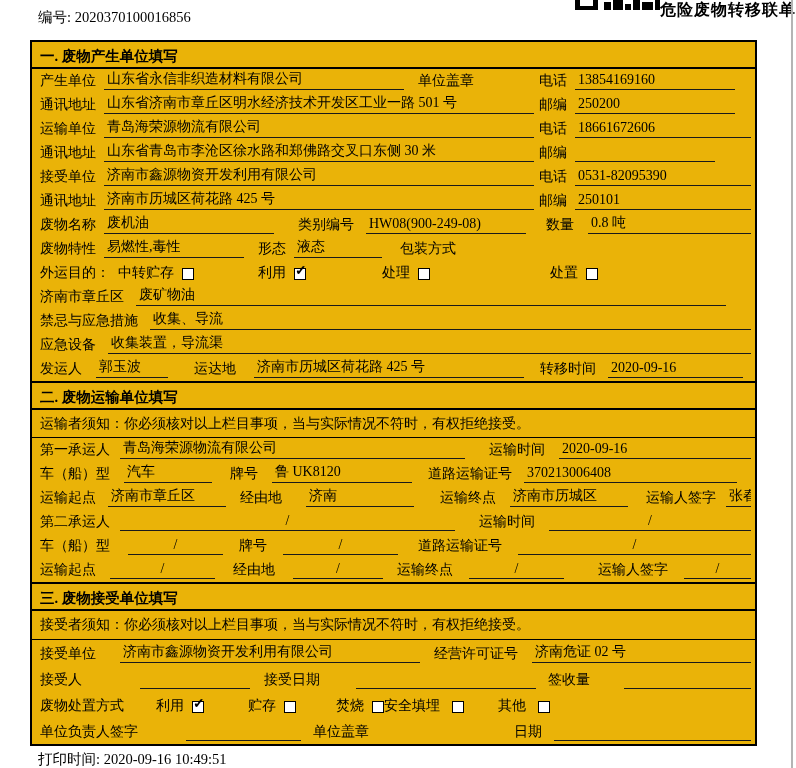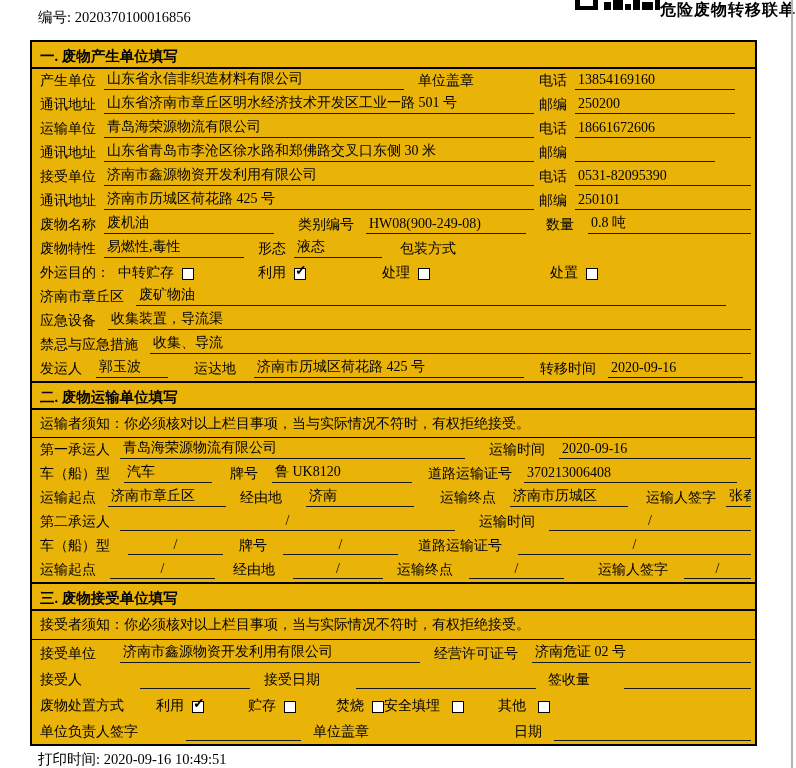--- a/index.html
+++ b/index.html
@@ -171,27 +171,27 @@
     <span class="lbl" style="margin-left:120px">处置</span>
     <span class="checkbox"></span>
   </div>
 
   <div class="row">
     <span class="lbl">济南市章丘区</span>
     <span class="u fill" style="margin-left:12px;margin-right:25px">废矿物油</span>
   </div>
 
   <div class="row">
+    <span class="lbl">禁忌与应急措施</span>
+    <span class="u fill" style="margin-left:12px">收集、导流</span>
+  </div>
+
+  <div class="row">
     <span class="lbl">应急设备</span>
     <span class="u fill" style="margin-left:12px">收集装置，导流渠</span>
-  </div>
-
-  <div class="row">
-    <span class="lbl">禁忌与应急措施</span>
-    <span class="u fill" style="margin-left:12px">收集、导流</span>
   </div>
 
   <div class="row">
     <span class="lbl">发运人</span>
     <span class="u" style="width:72px;margin-left:14px">郭玉波</span>
     <span class="lbl" style="margin-left:26px">运达地</span>
     <span class="u" style="width:270px;margin-left:18px">济南市历城区荷花路 425 号</span>
     <span class="lbl" style="margin-left:16px">转移时间</span>
     <span class="u fill" style="margin-left:12px;margin-right:8px">2020-09-16</span>
   </div>

